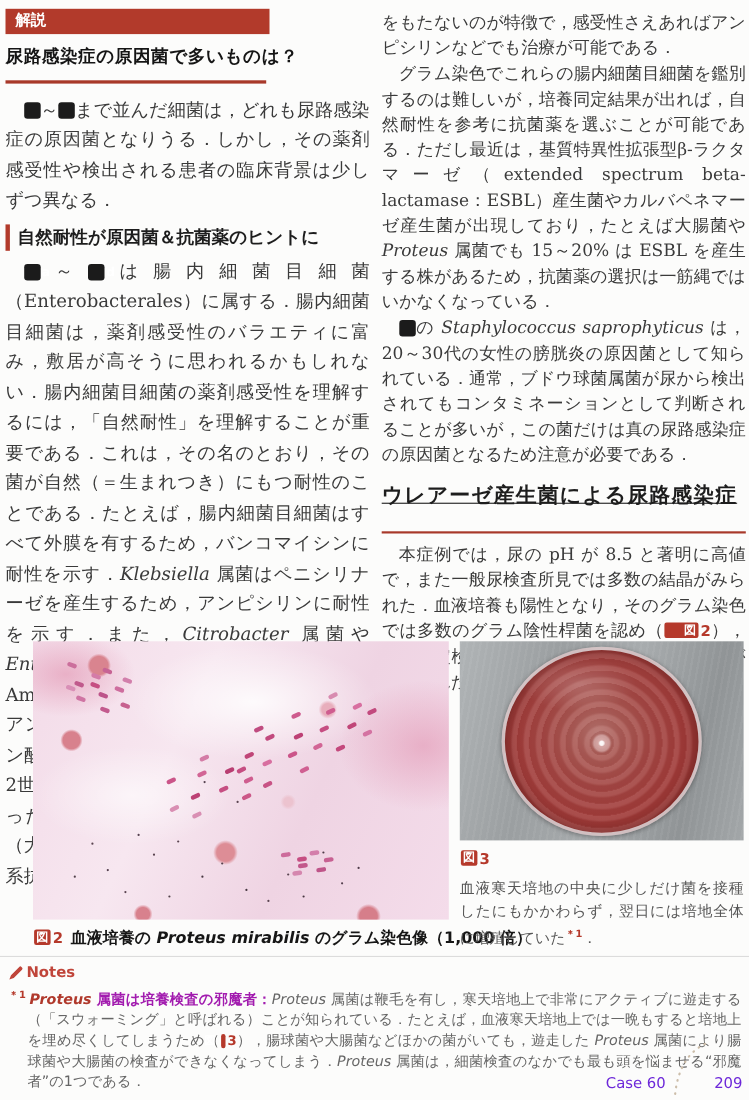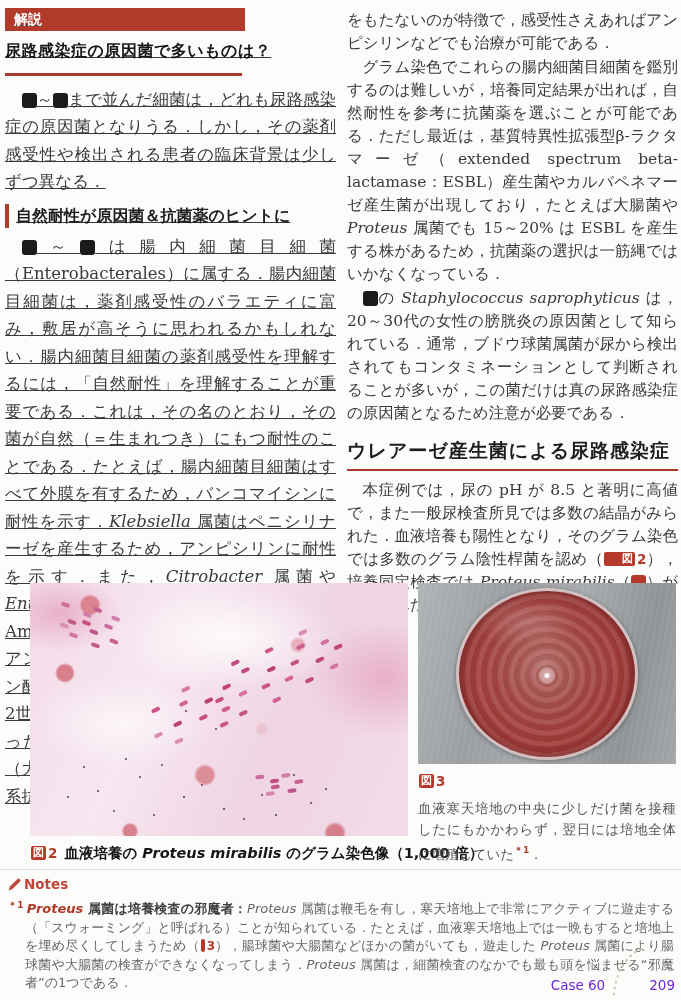--- a/index.html
+++ b/index.html
@@ -1,52 +1,52 @@
 <!DOCTYPE html>
 <html lang="ja"><head>
 <meta charset="utf-8">
 <style>
   html,body{margin:0;padding:0;background:#e9e9e9;}
   .page{position:relative;width:681px;height:1000px;margin:0 auto;background:#fcfcfb;overflow:hidden;
         font-family:"DejaVu Serif","Liberation Serif",serif;color:#3a3a3a;}
 
   
-  .col-left{position:absolute;left:5px;top:8px;width:331px;text-decoration:underline;}
+  .col-left{position:absolute;left:5px;top:8px;width:331px;}
   .col-right{position:absolute;left:347px;top:9px;width:331px;}
 
   .kicker{width:240px;height:23px;background:#b23a2b;color:#fff;
           font:bold 14px/23px "DejaVu Sans","Liberation Sans",sans-serif;
           padding-left:9px;box-sizing:border-box;}
   .title{margin-top:9px;font:bold 16px/22px "DejaVu Sans","Liberation Sans",sans-serif;
          letter-spacing:.5px;color:#151515;}
   .title-rule{width:237px;height:0;border-bottom:3px solid #a8392a;margin-top:6px;}
 
   .para{margin:0;text-align:justify;font-size:16.5px;line-height:27.5px;}
   .col-right .para{font-size:15.5px;line-height:23px;}
   .ind{text-indent:1em;}
   .col-left .para:first-of-type{margin-top:10px;}
 
   .h2a{margin:8px 0 5px 0;border-left:4px solid #b23a2b;padding-left:7px;
        font:bold 16px/24px "DejaVu Sans","Liberation Sans",sans-serif;color:#1d1d1d;}
-  .h2b{margin:13px 0 8px 0;padding-bottom:7px;border-bottom:2.5px solid #a8392a;
-       font:bold 19px/24px "DejaVu Sans","Liberation Sans",sans-serif;letter-spacing:1px;color:#1d1d1d;}
+  .h2b{margin:13px 0 8px 0;padding-bottom:21px;border-bottom:2.5px solid #a8392a;
+       font:bold 19px/24px "DejaVu Sans","Liberation Sans",sans-serif;letter-spacing:1px;color:#1d1d1d;text-decoration:underline;}
 
   
   .seg.i{font-style:italic;}
   .seg.bk,.seg.br{display:inline-block;width:15px;height:15px;border-radius:3px;color:#fff;
        font:bold 11px/15px "DejaVu Sans","Liberation Sans",sans-serif;text-align:center;
        vertical-align:1px;font-style:normal;}
   .seg.bk{background:#1b1b1b;}
   .seg.br{background:#b5392b;}
   .seg.figbox{display:inline-block;background:#b5392b;color:#fff;border-radius:2px;
        font:bold 11px/14px "DejaVu Sans","Liberation Sans",sans-serif;padding:0 2px;
        vertical-align:2px;margin:0 2px 0 1px;}
   .seg.red{color:#b5392b;font-weight:bold;font-family:"DejaVu Sans","Liberation Sans",sans-serif;font-size:13.5px;}
   .seg.redi{color:#b0392c;font-weight:bold;font-style:italic;}
-  .seg.redb{color:#404040;font-weight:bold;}
+  .seg.redb{color:#a21caf;font-weight:bold;}
   .seg.supred{color:#b5392b;font-size:9px;vertical-align:super;font-weight:bold;}
 
   
   .fig2{position:absolute;left:30px;top:583px;width:349px;margin:0;}
   .micro{position:relative;width:378px;height:253px;overflow:hidden;
     background:
       radial-gradient(circle 15px at 60px 22px,  #d9848f 55%, rgba(217,132,143,0) 72%),
       radial-gradient(circle 14px at 35px 90px,  #d8818d 55%, rgba(216,129,141,0) 72%),
       radial-gradient(circle 16px at 175px 192px,#dd8d96 50%, rgba(221,141,150,0) 70%),
       radial-gradient(circle 12px at 100px 248px,#d8818d 50%, rgba(216,129,141,0) 72%),

